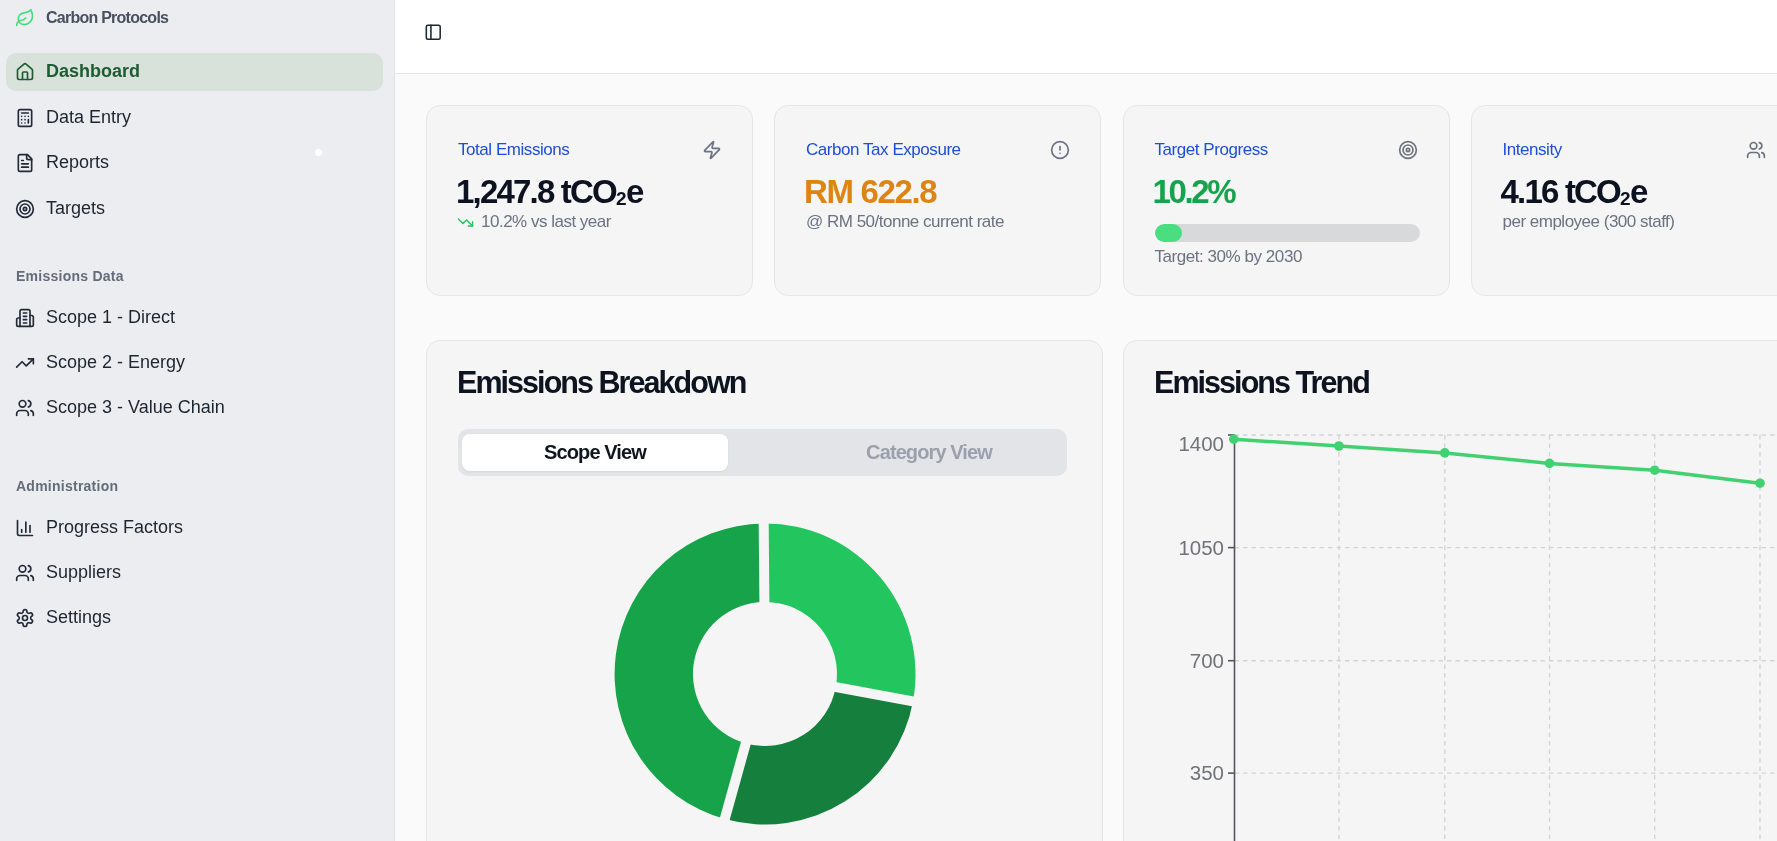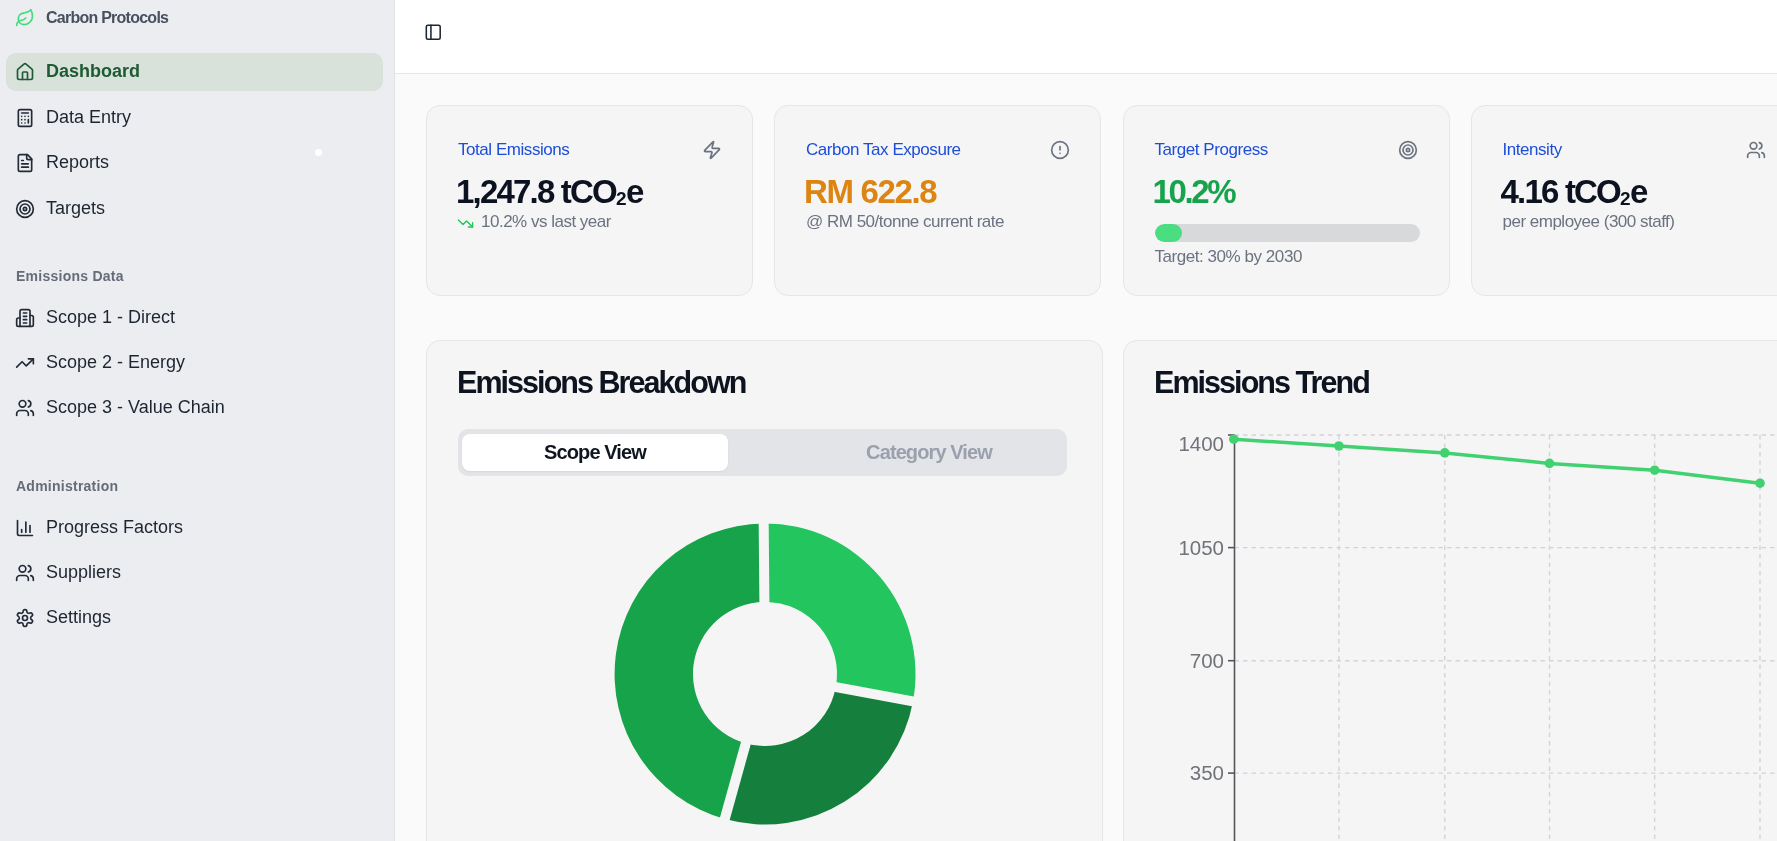--- a/index.html
+++ b/index.html
@@ -27,21 +27,21 @@
   .hdr svg { position:absolute; left:29px; top:23px; width:18.5px; height:18.5px; stroke:#1d2530; }
   
   .card { position:absolute; background:#f5f5f6; border:1px solid #e5e6e9; border-radius:14px; }
   .s1 { left:426px; } .s2 { left:774px; } .s3 { left:1122.5px; } .s4 { left:1470.5px; }
   .stat { top:105px; width:327px; height:190.5px; }
   .stitle { position:absolute; left:31px; top:34px; font-size:17px; font-weight:400; color:#1d4ed8; letter-spacing:-0.45px;}
   .sicon { position:absolute; right:30.5px; top:33.5px; width:20px; height:20px; }
   .sicon svg { width:20px; height:20px; stroke:#6b7280; }
   .sval { position:absolute; left:29px; top:67px; font-size:33px; font-weight:700; color:#0c121f; letter-spacing:-1.35px; }
   .sval .sub { font-size:19px; position:relative; top:2px; letter-spacing:-0.5px;}
-  .scap { position:absolute; left:31px; top:106px; font-size:17px; color:#6b7280; display:flex; align-items:flex-end; letter-spacing:-0.5px;}
+  .scap { position:absolute; left:31px; top:106px; font-size:17px; color:#6b7280; display:flex; align-items:center; letter-spacing:-0.5px;}
   .scap svg { width:17px; height:17px; stroke:#22c55e; margin-right:7.5px; }
   .orange { color:#dd8512; } .sv2 { letter-spacing:-1.8px; } .sv3 { letter-spacing:-2.4px; }
   .green { color:#17a34b; }
   .pbar { position:absolute; left:31px; top:117.5px; width:265px; height:18.5px; border-radius:10px; background:#d8d9db; overflow:hidden; }
   .pfill { width:27px; height:100%; border-radius:10px; background:#4ade80; }
   .pcap { position:absolute; left:31px; top:141px; font-size:17px; color:#6b7280; letter-spacing:-0.45px;}
   
   
   .ch { top:340px; height:530px; }
   .cbd { left:426px; width:677px; }

